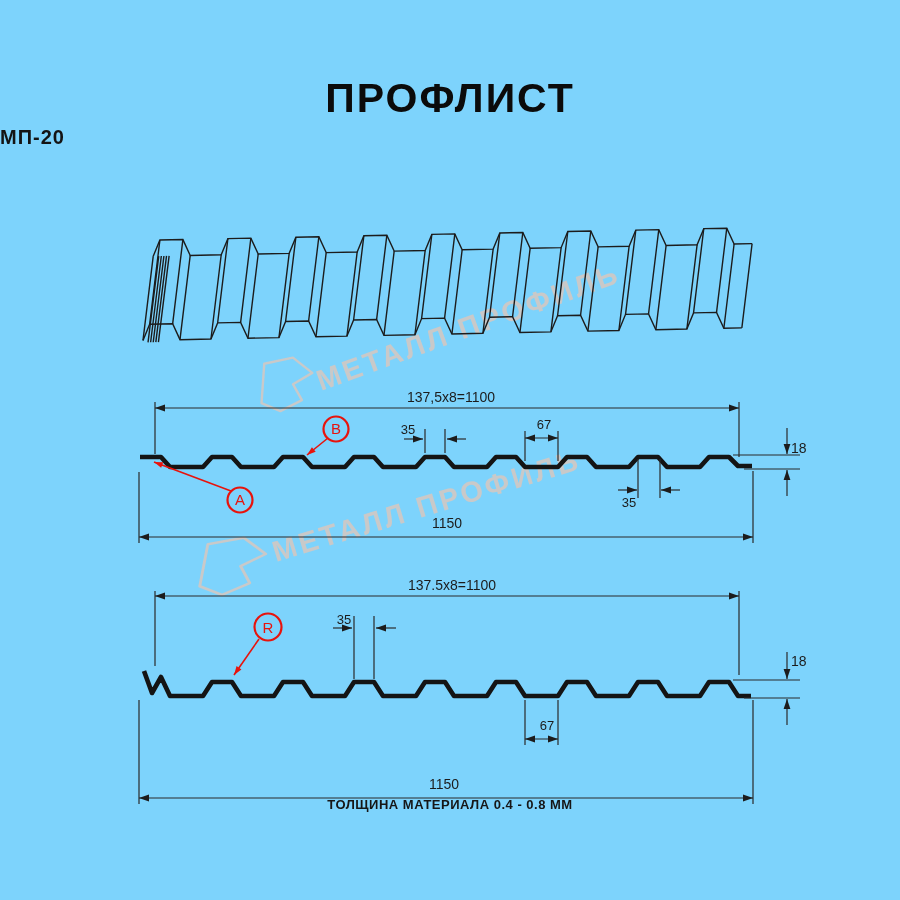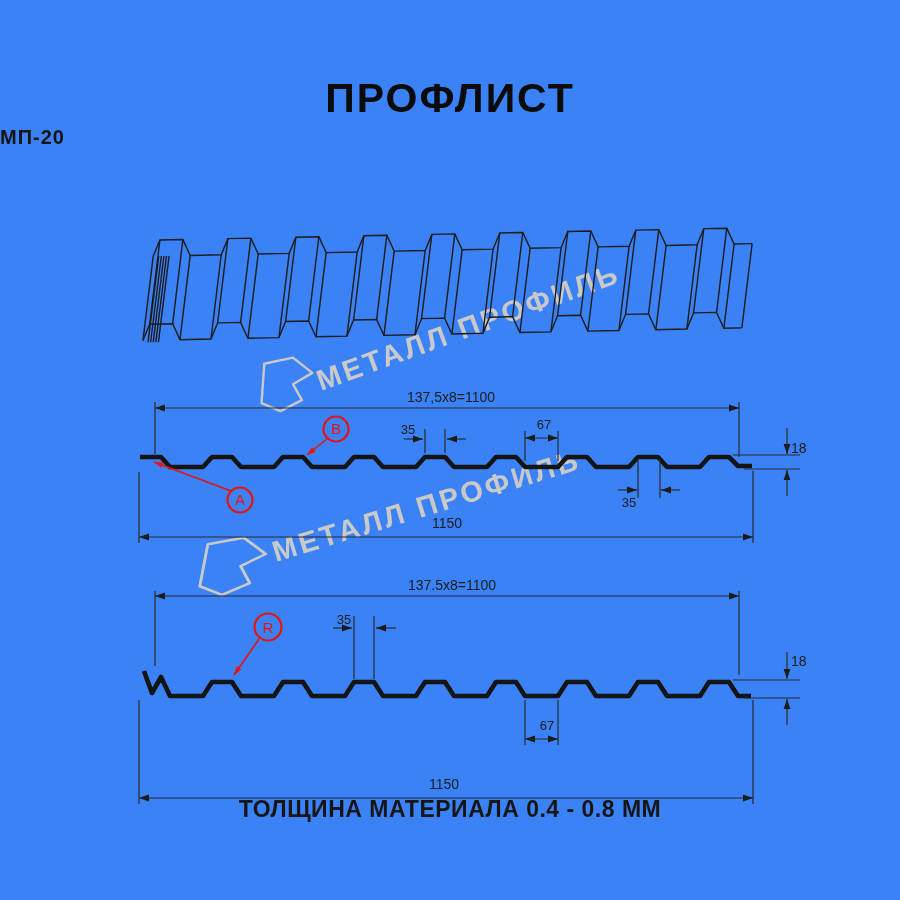--- a/index.html
+++ b/index.html
@@ -1,23 +1,23 @@
 <!DOCTYPE html>
 <html><head>
 <meta charset="utf-8">
 <style>
   html,body{margin:0;padding:0;background:#ffffff;}
-  .page{position:relative;width:900px;height:900px;background:#3b82f6;overflow:hidden;
+  .page{position:relative;width:900px;height:900px;background:#7dd3fc;overflow:hidden;
         font-family:"Liberation Sans",sans-serif;}
   .title{position:absolute;top:78px;left:0;right:0;text-align:center;
          font-size:41px;font-weight:700;letter-spacing:2px;color:#0b0b0b;line-height:1;}
   .subtitle{position:absolute;top:127px;left:0;right:0;text-align:left;
          font-size:20px;font-weight:700;letter-spacing:1px;color:#141414;line-height:1;}
   .footer{position:absolute;top:798px;left:0;right:0;text-align:center;
-         font-size:23px;font-weight:600;letter-spacing:0.5px;color:#161616;line-height:1;}
+         font-size:13px;font-weight:600;letter-spacing:0.5px;color:#161616;line-height:1;}
   svg{position:absolute;top:0;left:0;}
   .ln{fill:none;stroke:#1c1c1c;stroke-width:1.4px;}
   .prof{fill:none;stroke:#141414;stroke-width:4.6px;stroke-linejoin:round;}
   .thin{fill:none;stroke:#2a2a2a;stroke-width:1.2px;}
   .dim{fill:none;stroke:#2a2a2a;stroke-width:1.2px;}
   .dtxt{font-family:"Liberation Sans",sans-serif;font-size:14px;fill:#1c1c1c;}
   .small{font-size:13px;}
   .mid{text-anchor:middle;}
   .rcirc{fill:none;stroke:#e8130c;stroke-width:2.2px;}
   .rlead{fill:none;stroke:#e8130c;stroke-width:1.6px;}

